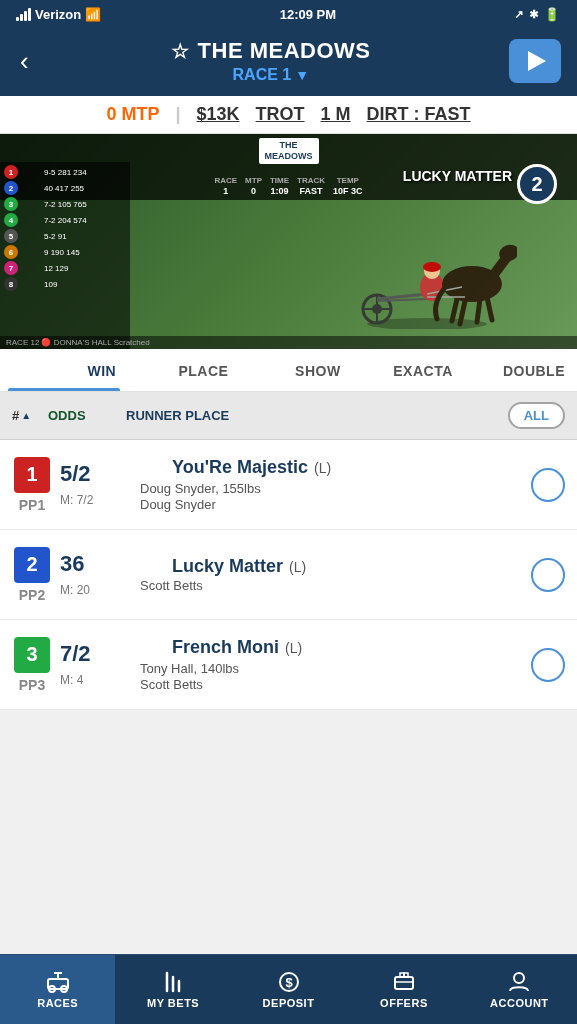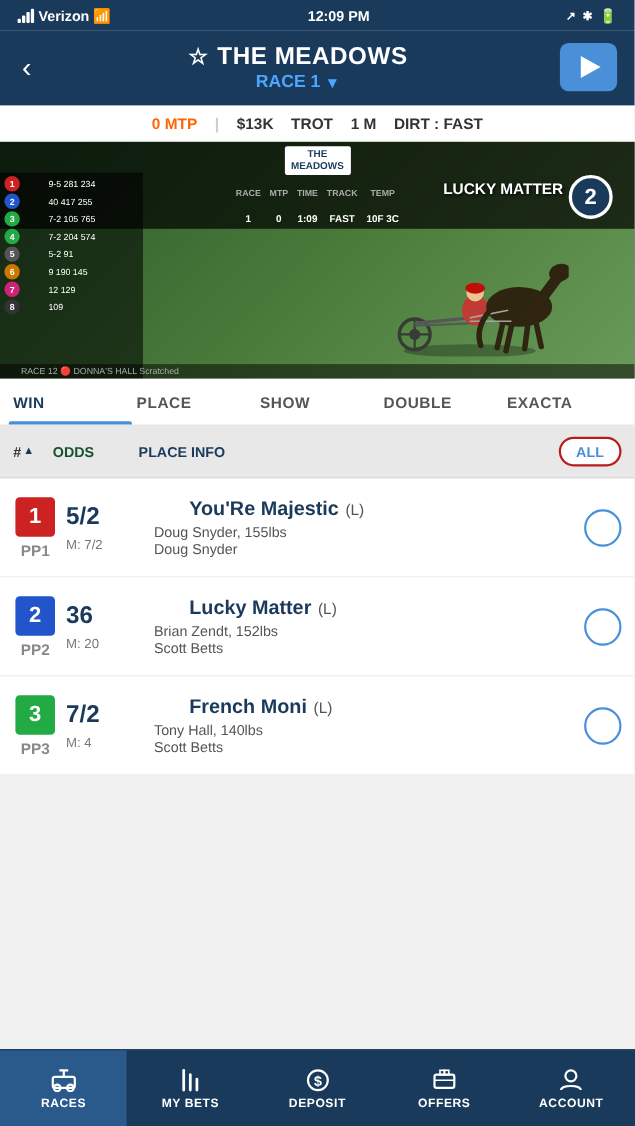--- a/index.html
+++ b/index.html
@@ -55,26 +55,26 @@
     .back-btn { color: white; font-size: 26px; cursor: pointer; padding: 4px; }
 
     
     .race-info-bar {
       background: white;
       display: flex;
       align-items: flex-end;
       justify-content: center;
       gap: 16px;
       padding: 8px 16px;
-      font-size: 14px;
+      font-size: 18px;
       font-weight: 600;
       border-bottom: 1px solid #e0e0e0;
     }
     .mtp-badge { color: #ff6600; font-weight: 700; }
-    .race-info-item { color: #333; }
+    .race-info-item { color: #333; text-decoration: underline; }
     .separator { color: #ccc; }
 
     
     .video-area {
       background: #1a1a1a;
       height: 215px;
       position: relative;
       overflow: hidden;
     }
     .video-overlay {
@@ -102,21 +102,21 @@
       background: white;
       padding: 2px 6px;
       border-radius: 2px;
       font-size: 9px;
       font-weight: 900;
       color: #1a3a5c;
       text-align: center;
       line-height: 1.2;
     }
     .score-table { display: flex; gap: 8px; }
-    .score-col { display: flex; flex-direction: column; align-items: center; gap: 14px; }
+    .score-col { display: flex; flex-direction: column; align-items: center; gap: 1px; }
     .score-header { color: #aaa; font-size: 8px; font-weight: 700; }
     .score-val { color: white; font-size: 9px; font-weight: 600; }
     .runner-badge {
       position: absolute;
       top: 30px;
       right: 20px;
       background: #1a3a5c;
       border-radius: 50%;
       width: 40px;
       height: 40px;
@@ -168,37 +168,37 @@
       display: flex;
       align-items: flex-end;
     }
     .horse-svg { opacity: 0.9; }
     .bottom-bar {
       position: absolute;
       bottom: 0;
       left: 0;
       right: 0;
       background: rgba(0,0,0,0.5);
-      padding: 2px 19px;
+      padding: 2px 6px;
       font-size: 8px;
       color: #aaa;
       display: flex;
       gap: 8px;
     }
 
     
     .bet-tabs {
       background: white;
       display: flex;
       border-bottom: 1px solid #e0e0e0;
       padding: 0 8px;
     }
     .bet-tab {
       flex: 1;
-      text-align: left;
+      text-align: right;
       padding: 14px 4px 12px;
       font-size: 14px;
       font-weight: 700;
       color: #555;
       cursor: pointer;
       position: relative;
       letter-spacing: 0.5px;
     }
     .bet-tab.active {
       color: #1a3a5c;
@@ -219,21 +219,21 @@
       align-items: center;
       padding: 10px 12px;
       gap: 8px;
       border-bottom: 1px solid #d0d0d0;
     }
     .th-num { font-size: 13px; font-weight: 700; color: #333; min-width: 28px; display: flex; align-items: center; gap: 2px; }
     .th-odds { font-size: 13px; font-weight: 700; color: #14532d; min-width: 70px; }
     .th-runner { font-size: 13px; font-weight: 700; color: #1a3a5c; flex: 1; }
     .all-btn {
       background: white;
-      border: 2px solid #b91c1c;
+      border: 2px solid #a3a3a3;
       border-radius: 20px;
       color: #4a90d9;
       font-size: 13px;
       font-weight: 700;
       padding: 4px 14px;
       cursor: pointer;
     }
     .sort-arrow { color: #1a3a5c; font-size: 10px; }
 
     
@@ -475,31 +475,31 @@
       <div class="bottom-bar">
         <span>RACE 12 🔴 DONNA'S HALL Scratched</span>
       </div>
     </div>
   </div>
 
   <div class="bet-tabs">
     <div class="bet-tab active">WIN</div>
     <div class="bet-tab">PLACE</div>
     <div class="bet-tab">SHOW</div>
+    <div class="bet-tab">EXACTA</div>
     <div class="bet-tab">DOUBLE</div>
-    <div class="bet-tab">EXACTA</div>
   </div>
 
   <div class="table-header">
     <div class="th-num">
       <span>#</span>
       <span class="sort-arrow">▲</span>
     </div>
     <div class="th-odds">ODDS</div>
-    <div class="th-runner">PLACE INFO</div>
+    <div class="th-runner">RUNNER PLACE</div>
     <button class="all-btn">ALL</button>
   </div>
 
   <div class="runner-row">
     <div class="runner-number-col">
       <div class="runner-num-badge" style="background:#cc2222">1</div>
       <div class="pp-label">PP1</div>
     </div>
     <div class="odds-col">
       <div class="odds-main">5/2</div>
@@ -523,21 +523,20 @@
     </div>
     <div class="odds-col">
       <div class="odds-main">36</div>
       <div class="odds-morning">M: 20</div>
     </div>
     <div class="runner-info-col">
       <div class="runner-name-line">
         <span class="runner-name">Lucky Matter</span>
         <span class="runner-tag">(L)</span>
       </div>
-      <div class="runner-detail">Brian Zendt, 152lbs</div>
       <div class="runner-trainer">Scott Betts</div>
     </div>
     <div class="select-circle"></div>
   </div>
 
   <div class="runner-row">
     <div class="runner-number-col">
       <div class="runner-num-badge" style="background:#22aa44">3</div>
       <div class="pp-label">PP3</div>
     </div>

